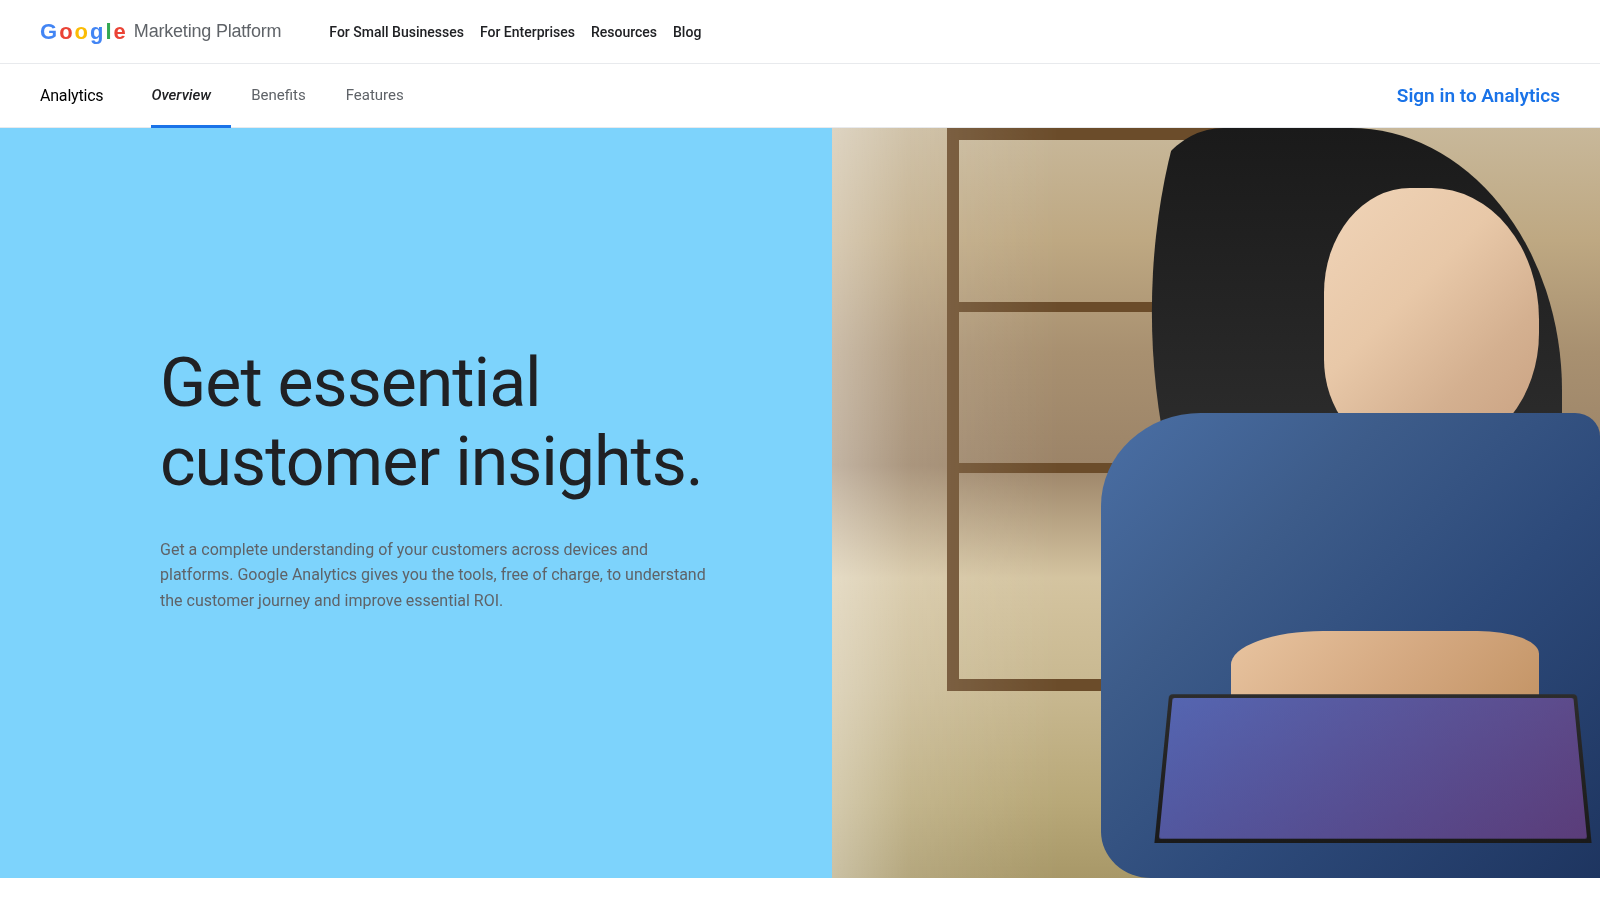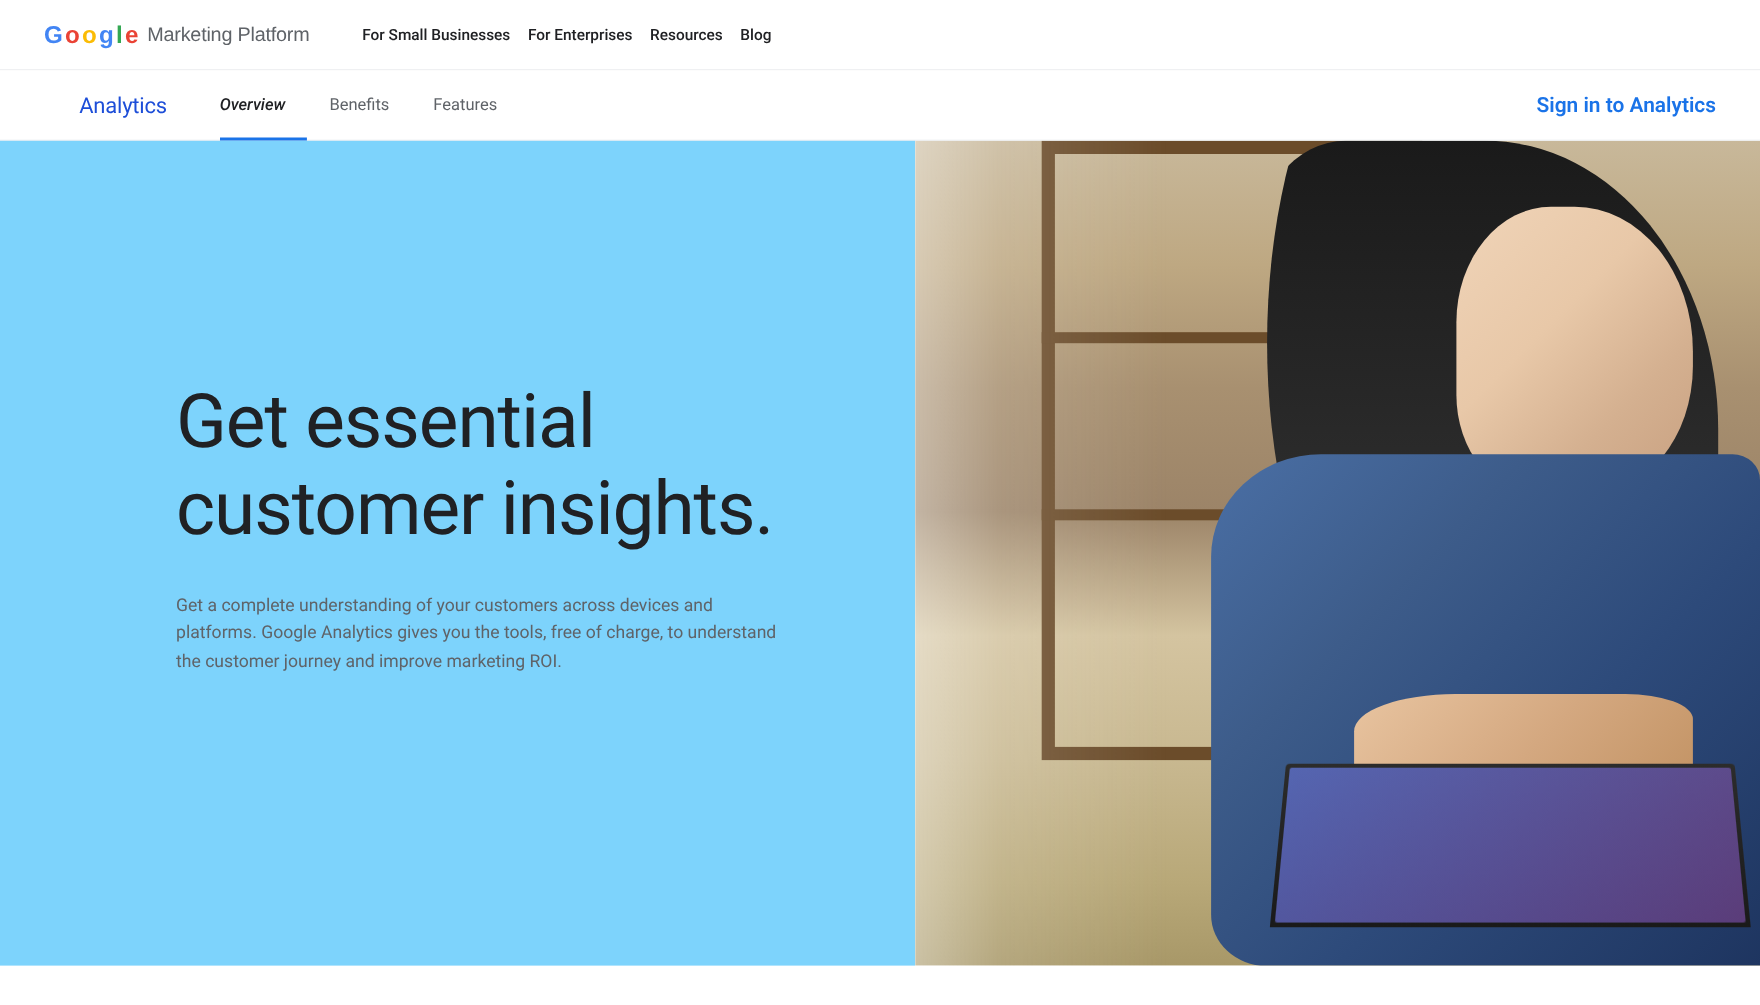--- a/index.html
+++ b/index.html
@@ -78,26 +78,25 @@
     .sub-nav {
       display: flex;
       align-items: center;
       padding: 0 40px;
       height: 64px;
       border-bottom: 1px solid #e8eaed;
       background: #fff;
     }
 
     .analytics-brand {
-      font-size: 20px;
-      color: #1d4ed8;
+      font-size: 16px;
+      color: #000000;
       font-weight: 400;
       margin-right: 48px;
       letter-spacing: -0.2px;
-      margin-left: 32px;
     }
 
     .sub-nav-links {
       display: flex;
       align-items: center;
       gap: 0;
       flex: 1;
     }
 
     .sub-nav-link {
@@ -361,21 +360,21 @@
     <a class="sub-nav-link">Features</a>
   </div>
 
   <a class="sign-in-link">Sign in to Analytics</a>
 </nav>
 
 <section class="hero">
 
   <div class="hero-content">
     <h1 class="hero-title">Get essential customer insights.</h1>
-    <p class="hero-description">Get a complete understanding of your customers across devices and platforms. Google Analytics gives you the tools, free of charge, to understand the customer journey and improve marketing ROI.</p>
+    <p class="hero-description">Get a complete understanding of your customers across devices and platforms. Google Analytics gives you the tools, free of charge, to understand the customer journey and improve essential ROI.</p>
   </div>
 
   <div class="hero-image">
     <div class="shop-bg">
 
       <div class="shelf-frame"></div>
 
       <div class="person-hair"></div>
       <div class="person-face"></div>
       <div class="person-body"></div>

